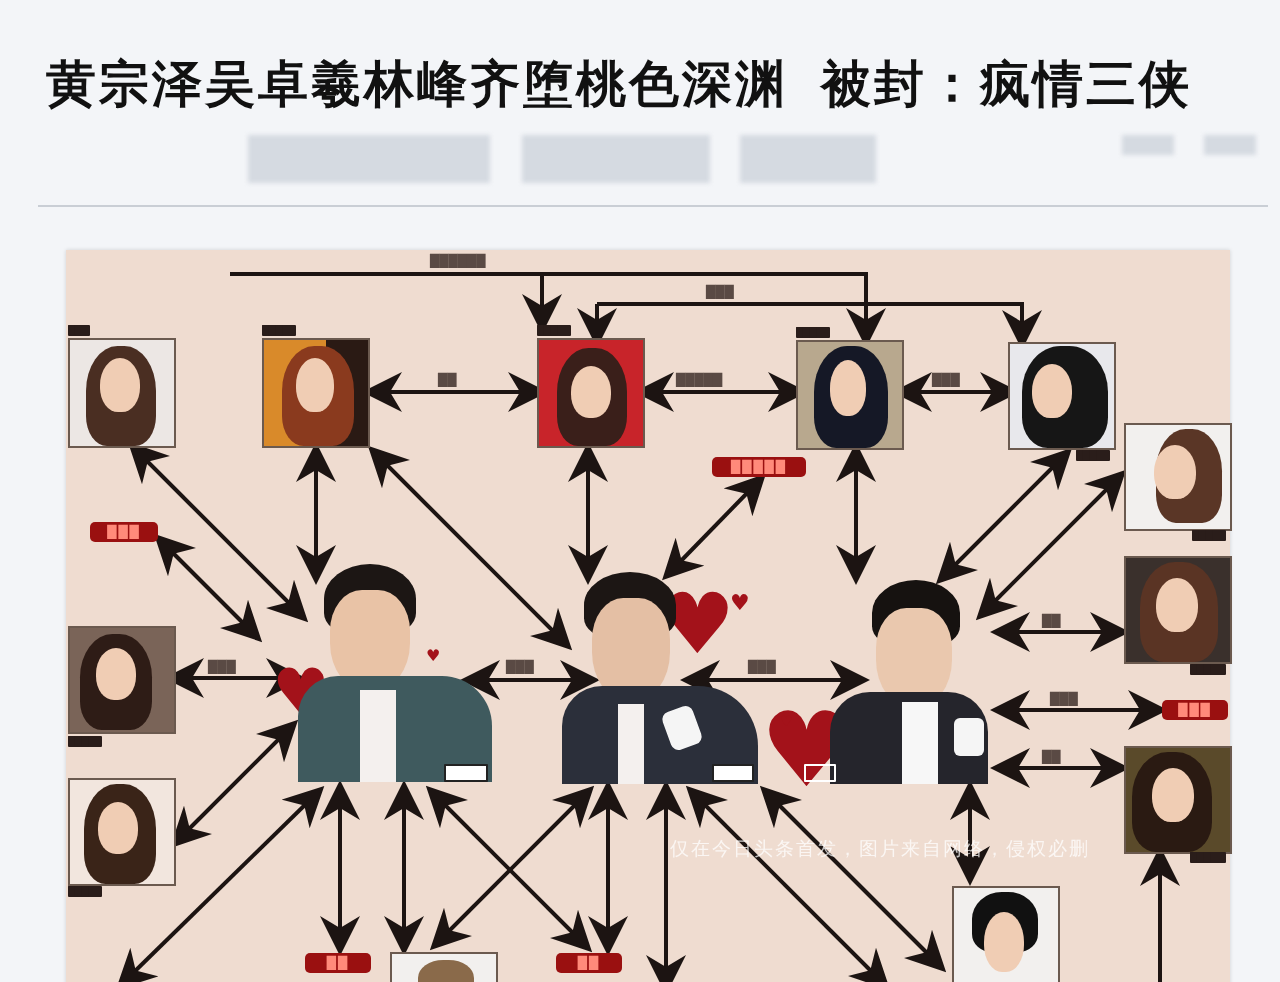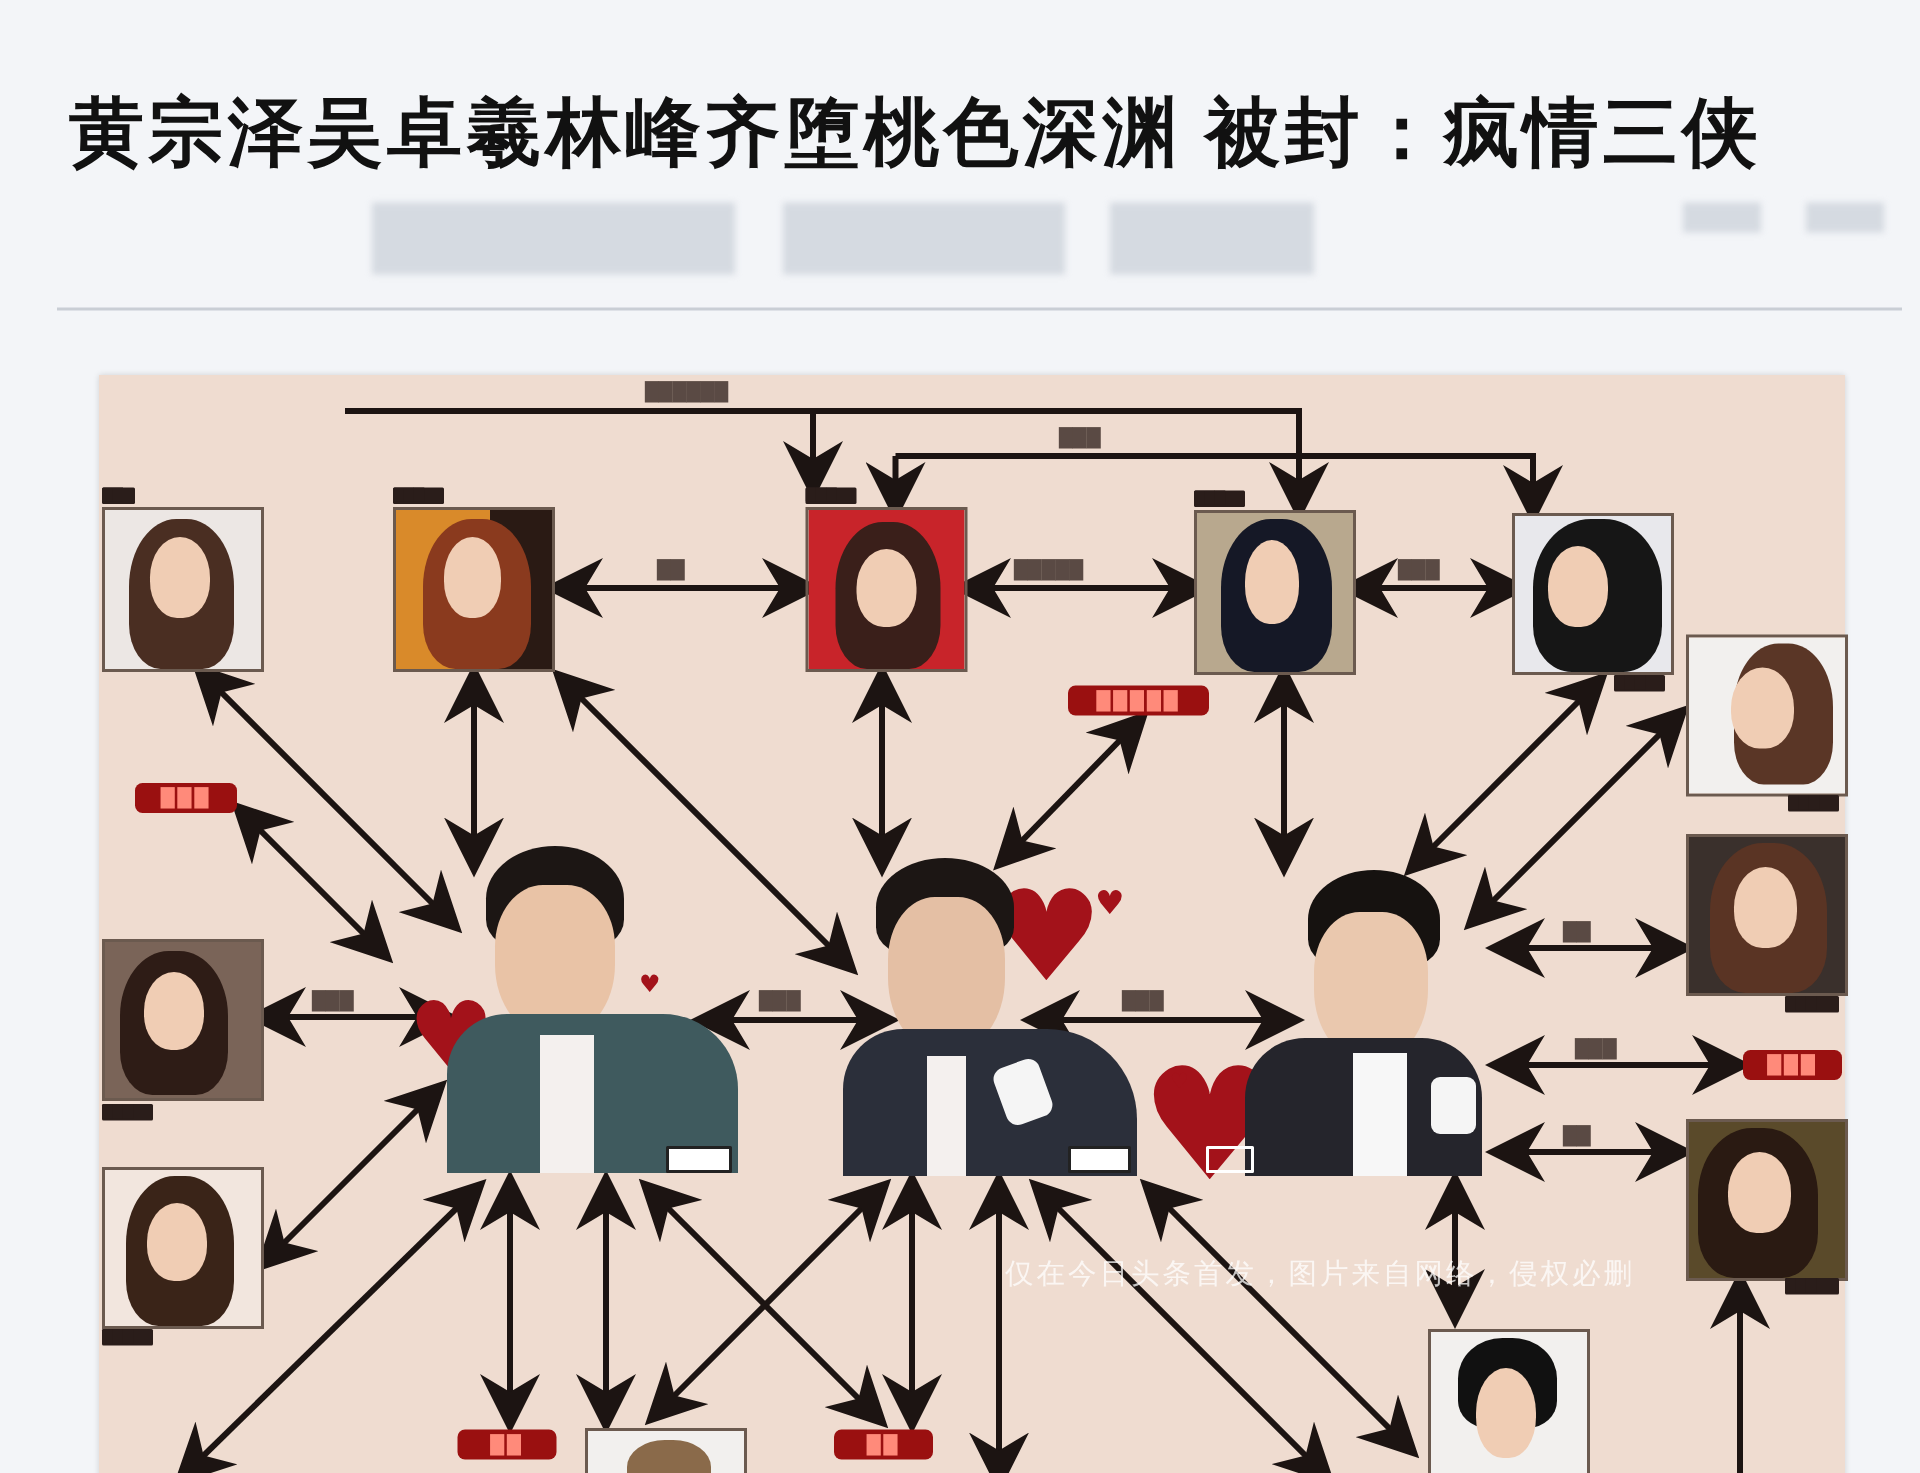--- a/index.html
+++ b/index.html
@@ -1,17 +1,17 @@
 <!DOCTYPE html>
 <html><head>
 <meta charset="utf-8">
 <style>
   html,body{margin:0;padding:0;}
   body{width:1280px;height:982px;overflow:hidden;background:#f3f5f8;font-family:"DejaVu Sans",sans-serif;position:relative;}
-  .title{position:absolute;left:46px;top:56px;font-family:Liberation Serif, serif;font-size:50px;font-weight:bold;color:#111;letter-spacing:3px;white-space:nowrap;line-height:64px;}
+  .title{position:absolute;left:46px;top:56px;font-family:Liberation Mono, monospace;font-size:50px;font-weight:bold;color:#111;letter-spacing:3px;white-space:nowrap;line-height:64px;}
   .blur{position:absolute;background:#d5dae1;filter:blur(2px);}
   .divider{position:absolute;left:38px;top:205px;width:1230px;height:2px;background:#c9ced5;}
   .board{position:absolute;left:66px;top:250px;width:1164px;height:740px;background:#efdcd0;box-shadow:0 0 4px rgba(0,0,0,.15);}
   svg.lines{position:absolute;left:0;top:0;width:1280px;height:982px;}
   .photo{position:absolute;border:2px solid #6b5a4f;overflow:hidden;}
   .photo .bg{position:absolute;inset:0;}
   .photo .hair{position:absolute;border-radius:45% 45% 30% 30%;}
   .photo .face{position:absolute;border-radius:50% 50% 45% 45%;background:#f0cdb4;}
   .name{position:absolute;height:11px;background:#2a1d1a;border-radius:1px;font-size:9px;color:#2a1d1a;line-height:11px;overflow:hidden;}
   .tag{position:absolute;height:20px;background:#9a1010;border-radius:5px;color:#ff8a7a;font-size:12px;line-height:20px;text-align:center;font-weight:bold;letter-spacing:2px;}

